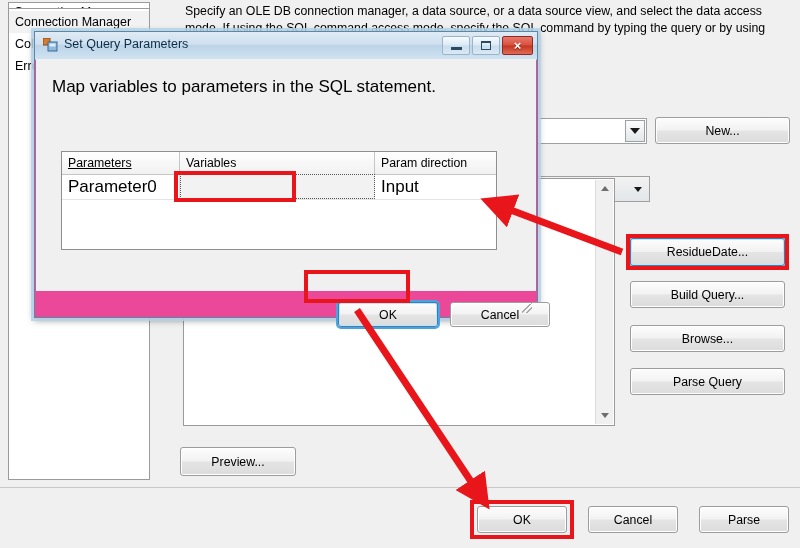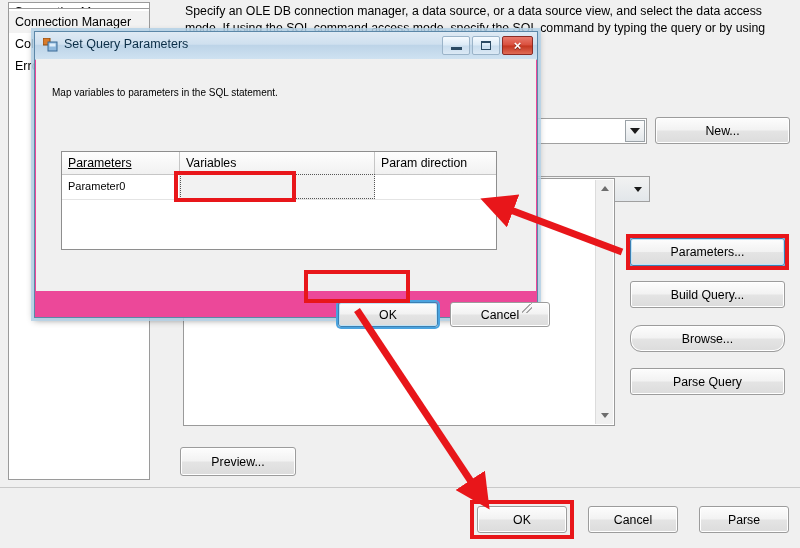--- a/index.html
+++ b/index.html
@@ -65,30 +65,30 @@
   .tb-btn{position:absolute;top:4px;width:28px;height:19px;box-sizing:border-box;border:1px solid #9bb4c9;border-radius:2px;
      background:linear-gradient(#f6fbff,#dceaf6 48%,#c9ddee 52%,#dbe9f5);display:flex;align-items:center;justify-content:center;}
   #tb-min{right:67px;} #tb-max{right:37px;}
   #tb-close{right:4px;width:31px;border:1px solid #8b2b24;border-radius:2px;
      background:linear-gradient(#e8796c,#d94f3d 48%,#c3351f 52%,#e06b56);}
   .min-glyph{width:11px;height:3px;background:#2b4a63;margin-top:6px;}
   .max-glyph{width:10px;height:9px;border:1px solid #2b4a63;border-top-width:2px;box-sizing:border-box;}
   .x-glyph{color:#fff;font-size:13px;font-weight:bold;line-height:1;text-shadow:0 1px 1px rgba(0,0,0,.45);}
 
   #dlg-body{position:absolute;left:1px;top:27px;width:500px;height:232px;background:#f0f0f0;}
-  #dlg-instruction{position:absolute;left:16px;top:28px;font-size:10px;color:#000;}
+  #dlg-instruction{position:absolute;left:16px;top:18px;font-size:17px;color:#000;}
 
   
   #grid{position:absolute;left:26px;top:119px;width:434px;height:97px;background:#fff;border:1px solid #8e8e8e;}
   #grid-head{position:absolute;left:0;top:0;width:100%;height:22px;
      background:linear-gradient(#fefefe,#f1f1f1);border-bottom:1px solid #c6c6c6;}
   .gh{position:absolute;top:0;height:22px;line-height:22px;font-size:12.3px;padding-left:6px;box-sizing:border-box;
       border-right:1px solid #c6c6c6;white-space:nowrap;}
   #grid-row{position:absolute;left:0;top:22px;width:100%;height:25px;border-bottom:1px solid #e4e4e4;}
-  .gc{position:absolute;top:0;height:25px;line-height:25px;font-size:11px;padding-left:6px;box-sizing:border-box;
+  .gc{position:absolute;top:0;height:25px;line-height:25px;font-size:17px;padding-left:6px;box-sizing:border-box;
       border-right:1px solid #e0e0e0;white-space:nowrap;}
   #cell-variable-sel{position:absolute;left:118px;top:22px;width:195px;height:25px;box-sizing:border-box;
       border:1px dotted #555;background:#f2f2f2;}
 
   #dlg-ok{left:303px;top:270px;width:100px;height:25px;}
   #dlg-cancel{left:415px;top:270px;width:100px;height:25px;}
   #dlg-grip{position:absolute;right:5px;bottom:4px;width:10px;height:10px;
      background:
        linear-gradient(135deg,transparent 45%,#a8a8a8 45%,#a8a8a8 55%,transparent 55%),
        linear-gradient(135deg,transparent 70%,#a8a8a8 70%,#a8a8a8 80%,transparent 80%);}
@@ -139,26 +139,26 @@
       <div class="sb-dn">
           <span class="sb-tri dn"></span>
         </div>
     </div>
   </div>
 
   <div class="btn" id="btn-new" style="left:655px;top:117px;width:135px;height:27px;">
     <span>New...</span>
   </div>
   <div class="btn focus" id="btn-parameters" style="left:630px;top:238px;width:155px;height:28px;">
-    <span>Parameters...</span>
+    <span>ResidueDate...</span>
   </div>
   <div class="btn" id="btn-build-query" style="left:630px;top:281px;width:155px;height:27px;">
     <span>Build Query...</span>
   </div>
-  <div class="btn" id="btn-browse" style="left:630px;top:325px;width:155px;height:27px;border-radius:11px;">
+  <div class="btn" id="btn-browse" style="left:630px;top:325px;width:155px;height:27px;">
     <span>Browse...</span>
   </div>
   <div class="btn" id="btn-parse-query" style="left:630px;top:368px;width:155px;height:27px;">
     <span>Parse Query</span>
   </div>
 
   <div class="btn" id="btn-preview" style="left:180px;top:447px;width:116px;height:29px;">
     <span>Preview...</span>
   </div>
 
@@ -202,20 +202,21 @@
 
   <div id="grid">
     <div id="grid-head">
       <div class="gh" style="left:0;width:118px;text-decoration:underline;">Parameters</div>
       <div class="gh" style="left:118px;width:195px;">Variables</div>
       <div class="gh" style="left:313px;width:121px;border-right:none;">Param direction</div>
     </div>
     <div id="grid-row">
       <div class="gc" style="left:0;width:118px;">Parameter0</div>
       <div class="gc" style="left:118px;width:195px;background:#f2f2f2;">User::LoadFromDate</div>
+      <div class="gc" style="left:313px;width:121px;border-right:none;">Input</div>
     </div>
     <div id="cell-variable-sel"></div>
   </div>
 
   <div class="btn focus" id="dlg-ok">
     <span>OK</span>
   </div>
   <div class="btn" id="dlg-cancel">
     <span>Cancel</span>
   </div>

